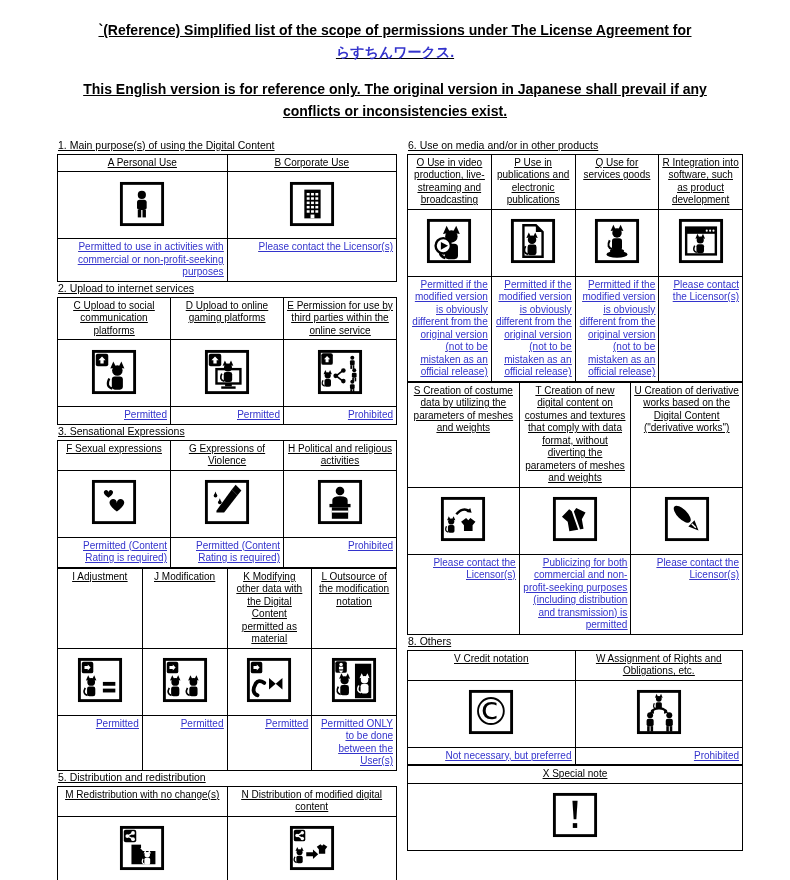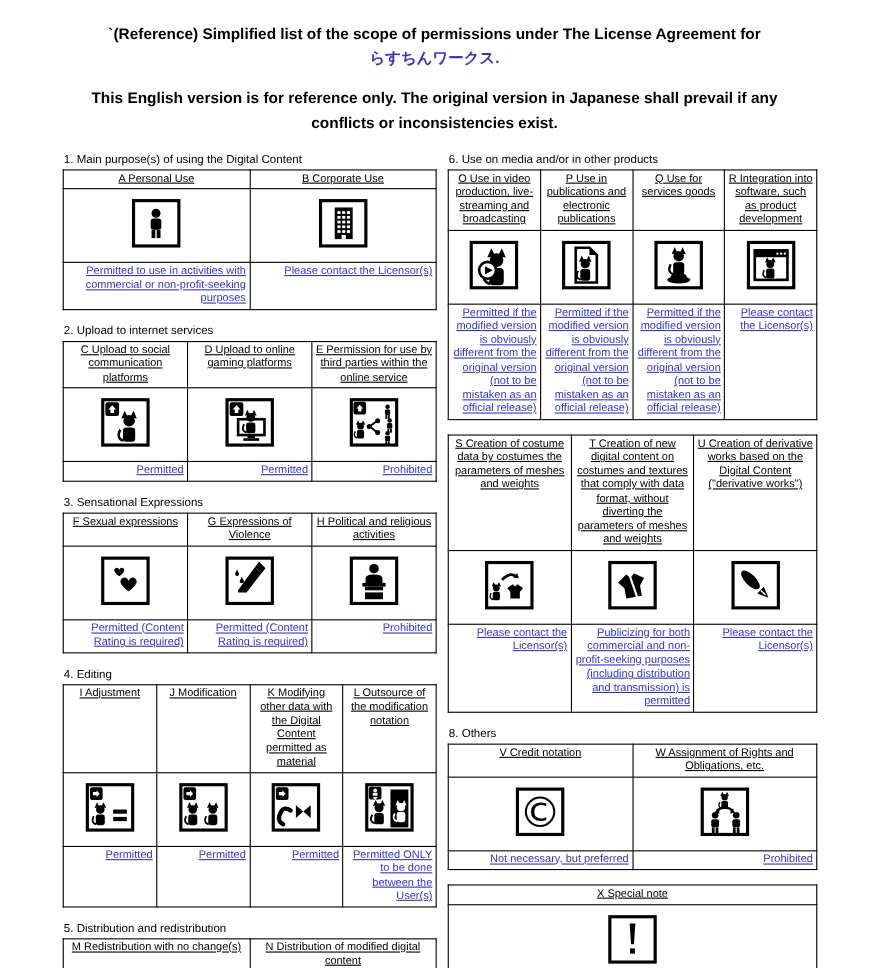--- a/index.html
+++ b/index.html
@@ -1,34 +1,34 @@
 <!DOCTYPE html>
 <html style="--link: #3333cc;"><head>
 <meta charset="utf-8">
 <style>
   html,body { margin:0; padding:0; background:#fff; }
   body {
     width:790px; height:880px; overflow:hidden;
     font-family:"Liberation Sans", sans-serif; color:#000;
   }
-  .page { width:790px; height:626px; position:relative; }
+  .page { width:790px; height:626px; position:relative;text-decoration:underline; }
   .title-wrap {
     text-align:center; padding-top:20px; margin-bottom:14px;
     font-weight:bold; font-size:14px; line-height:1.55;
   }
   .title-jp { color:var(--link,#3333cc); }
   .title-note { max-width:655px; margin:16px auto; }
   .columns {
     display:flex; gap:10px; padding-left:57px; padding-right:45px;
     align-items:flex-start;
   }
   .col { display:flex; flex-direction:column; }
   .col-left  { width:340px; }
   .col-right { width:336px; }
-  .section { margin-bottom:13px; }
+  .section { }
   .section-heading { font-size:10.5px; margin:0 0 3px 1px; }
   table { border-collapse:collapse; width:100%; table-layout:fixed; }
   td {
     border:1px solid #000; padding:2px 3px; text-align:center;
     font-size:10px; line-height:1.25; vertical-align:top;
     word-wrap:break-word;
   }
   td.icon-cell { vertical-align:middle; height:58px; padding:4px 2px; }
   .hdr { text-decoration:underline; text-underline-offset:1px; }
   .status {
@@ -252,21 +252,20 @@
                   <div class="status">Permitted (Content Rating is required)</div>
                 </td>
                 <td>
                   <div class="status">Prohibited</div>
                 </td>
               </tr>
             </tbody>
           </table>
         </div>
         <div class="section">
-          <div class="section-heading">4. Editing</div>
           <table>
             <tbody>
               <tr>
                 <td>
                   <div class="hdr">I Adjustment</div>
                 </td>
                 <td>
                   <div class="hdr">J Modification</div>
                 </td>
                 <td>
@@ -517,21 +516,21 @@
                 </td>
               </tr>
             </tbody>
           </table>
         </div>
         <div class="section">
           <table>
             <tbody>
               <tr>
                 <td>
-                  <div class="hdr">S Creation of costume data by costumes the parameters of meshes and weights</div>
+                  <div class="hdr">S Creation of costume data by utilizing the parameters of meshes and weights</div>
                 </td>
                 <td>
                   <div class="hdr">T Creation of new digital content on costumes and textures that comply with data format, without diverting the parameters of meshes and weights</div>
                 </td>
                 <td>
                   <div class="hdr">U Creation of derivative works based on the Digital Content ("derivative works")</div>
                 </td>
               </tr>
               <tr>
                 <td class="icon-cell"><span class="iconbox"><svg width="46" height="46" viewBox="0 0 48 48" xmlns="http://www.w3.org/2000/svg">

